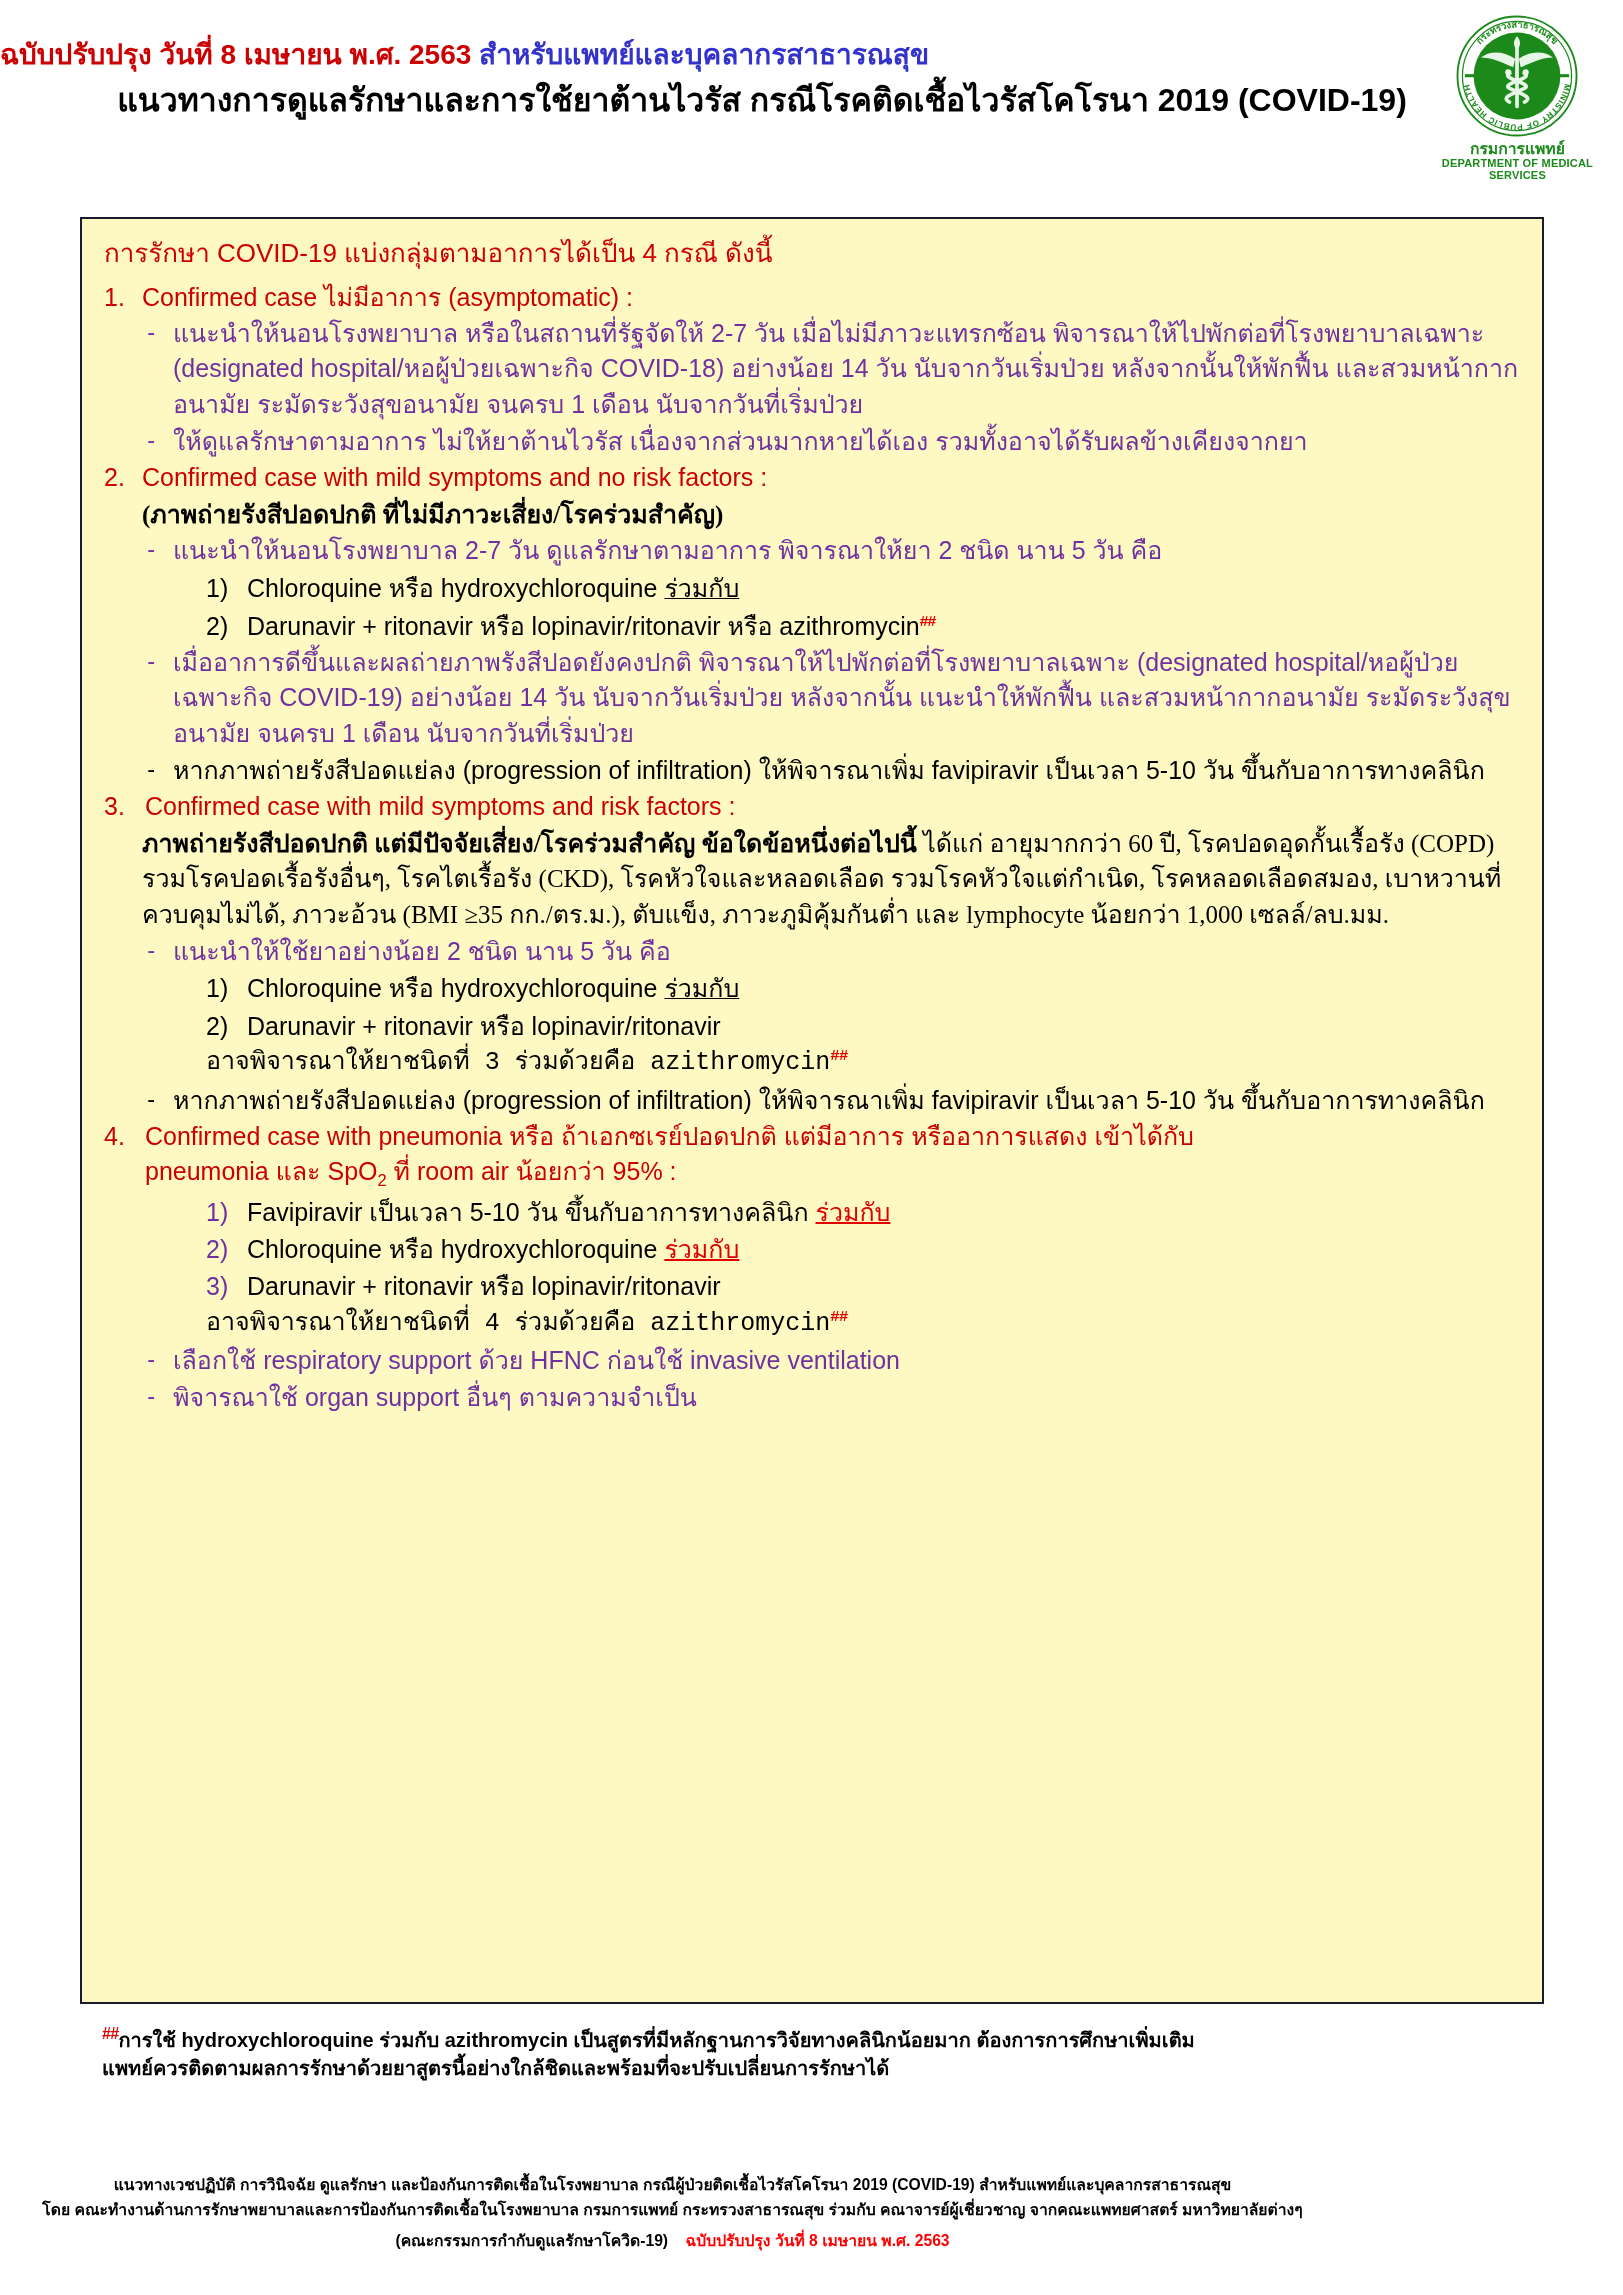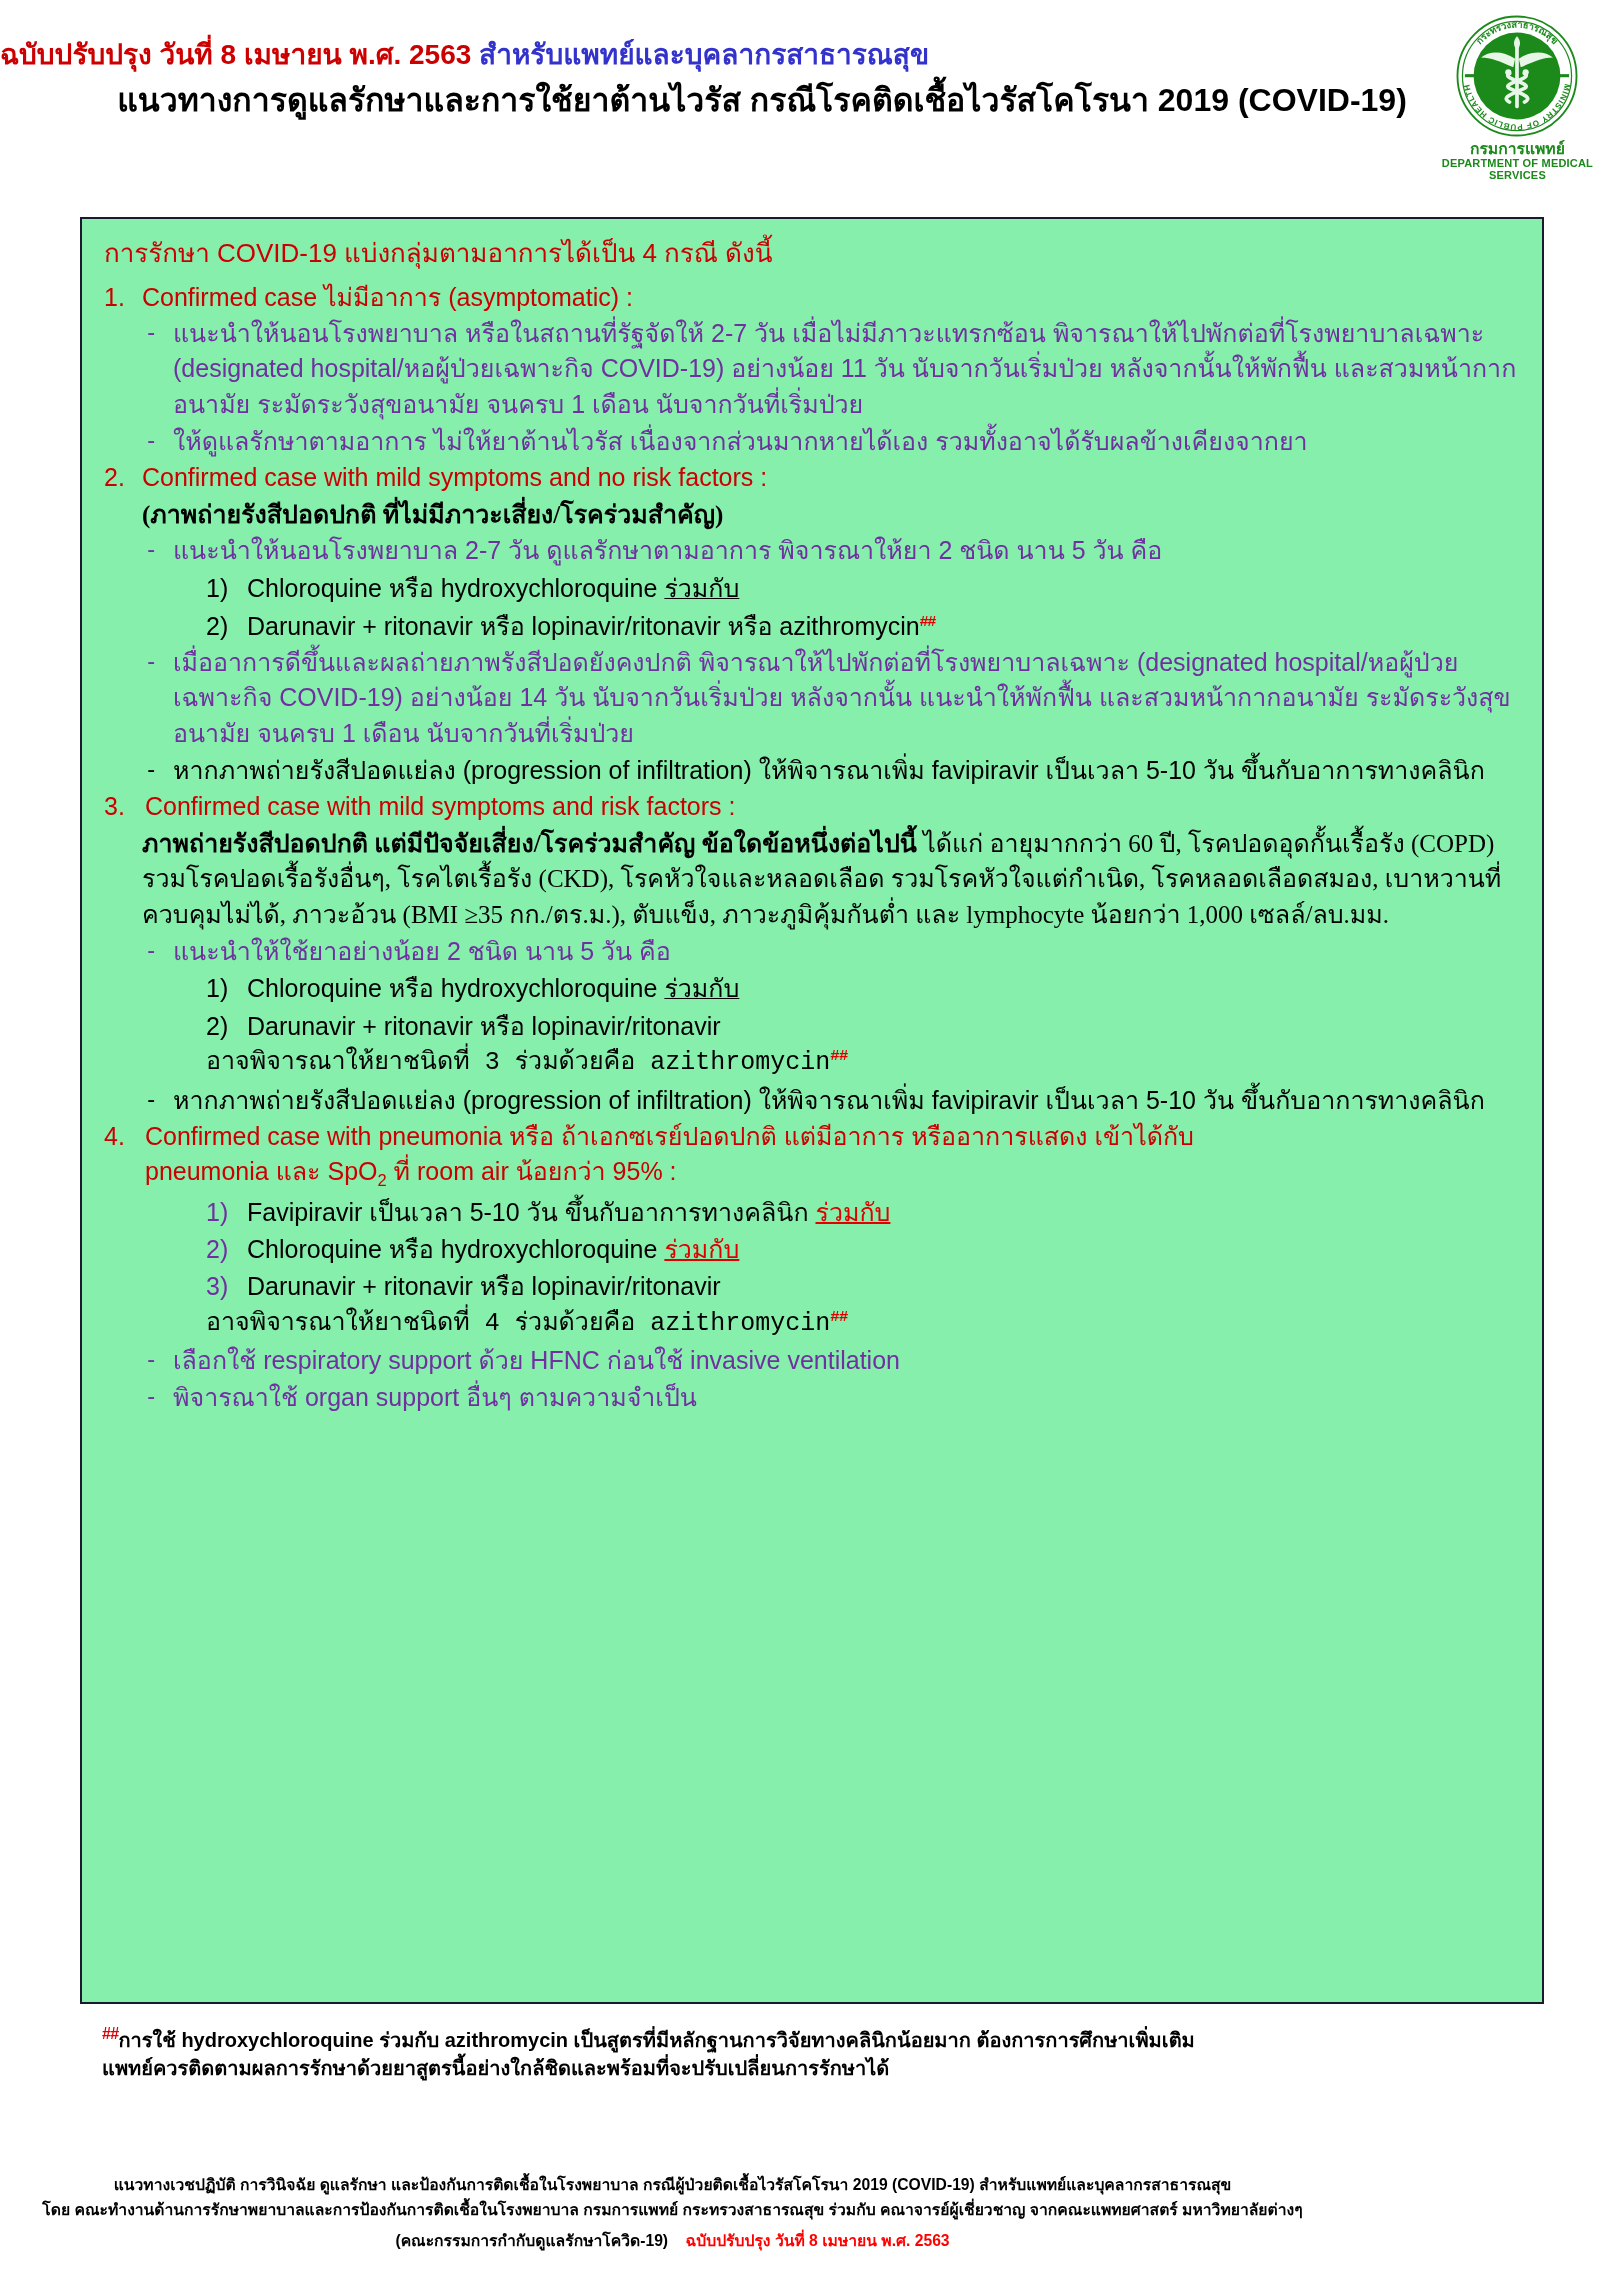--- a/index.html
+++ b/index.html
@@ -76,21 +76,21 @@
   }
 
   
   .main-box {
     position: absolute;
     left: 80px;
     top: 217px;
     width: 1464px;
     height: 1787px;
     box-sizing: border-box;
-    background: #86efac;
+    background: #fef9c3;
     border: 2.6px solid #1A1A2E;
     padding: 17px 22px 13px 22px;
   }
 
   .box-title {
     color: #CC0000;
     font-size: 26px;
     font-weight: normal;
     line-height: 1.32;
     margin: 0 0 9.2px 0;
@@ -278,21 +278,21 @@
 
     <div class="box-title">การรักษา COVID-19 แบ่งกลุ่มตามอาการได้เป็น 4 กรณี ดังนี้</div>
 
     <div class="sec">
       <span class="sec-num">1.</span>
       <span class="sec-head">Confirmed case ไม่มีอาการ (asymptomatic) :</span>
     </div>
     <div class="sec-body">
       <div class="bullet">
         <span class="bullet-mark">-</span>
-        <span class="bullet-text">แนะนำให้นอนโรงพยาบาล หรือในสถานที่รัฐจัดให้ 2-7 วัน เมื่อไม่มีภาวะแทรกซ้อน พิจารณาให้ไปพักต่อที่โรงพยาบาลเฉพาะ (designated hospital/หอผู้ป่วยเฉพาะกิจ COVID-19) อย่างน้อย 11 วัน นับจากวันเริ่มป่วย หลังจากนั้นให้พักฟื้น และสวมหน้ากากอนามัย ระมัดระวังสุขอนามัย จนครบ 1 เดือน นับจากวันที่เริ่มป่วย</span>
+        <span class="bullet-text">แนะนำให้นอนโรงพยาบาล หรือในสถานที่รัฐจัดให้ 2-7 วัน เมื่อไม่มีภาวะแทรกซ้อน พิจารณาให้ไปพักต่อที่โรงพยาบาลเฉพาะ (designated hospital/หอผู้ป่วยเฉพาะกิจ COVID-18) อย่างน้อย 14 วัน นับจากวันเริ่มป่วย หลังจากนั้นให้พักฟื้น และสวมหน้ากากอนามัย ระมัดระวังสุขอนามัย จนครบ 1 เดือน นับจากวันที่เริ่มป่วย</span>
       </div>
       <div class="bullet">
         <span class="bullet-mark">-</span>
         <span class="bullet-text">ให้ดูแลรักษาตามอาการ ไม่ให้ยาต้านไวรัส เนื่องจากส่วนมากหายได้เอง รวมทั้งอาจได้รับผลข้างเคียงจากยา</span>
       </div>
     </div>
 
     <div class="sec">
       <span class="sec-num">2.</span>
       <span class="sec-head">Confirmed case with mild symptoms and no risk factors :</span>

